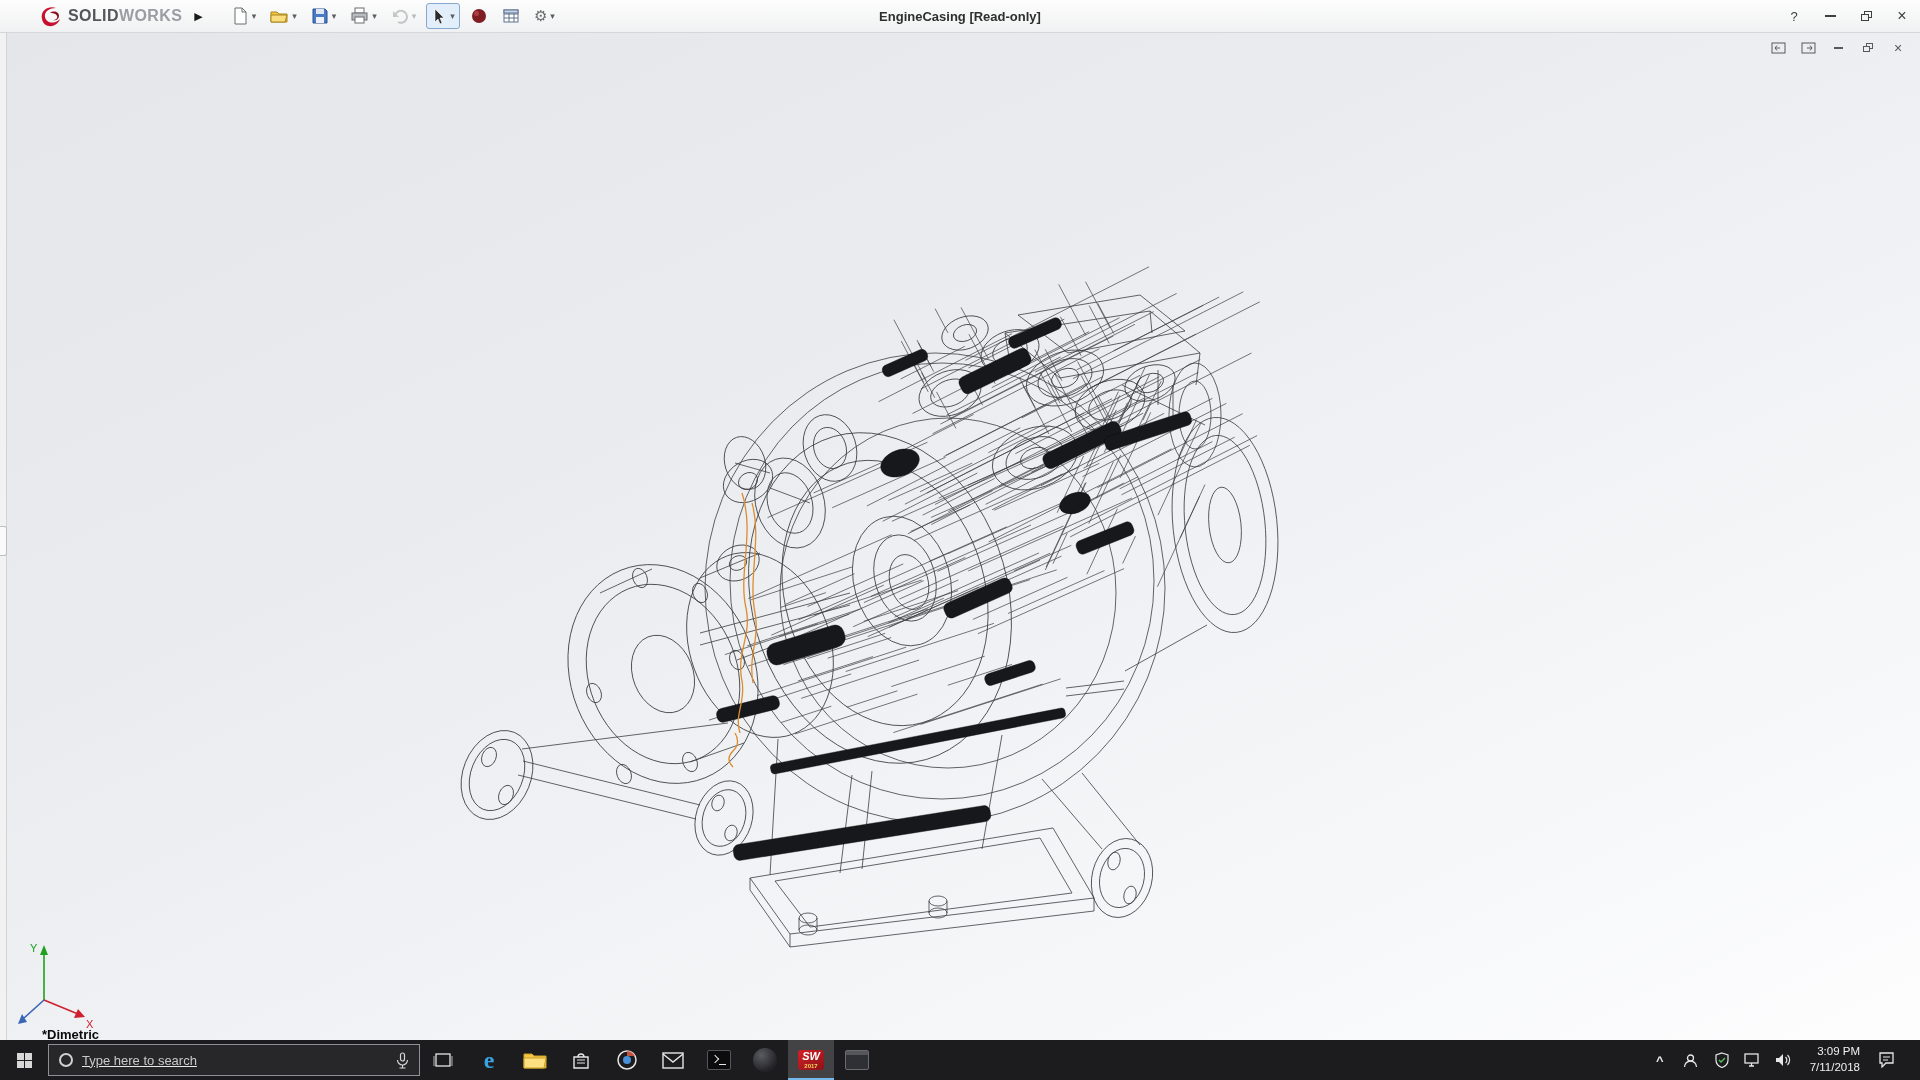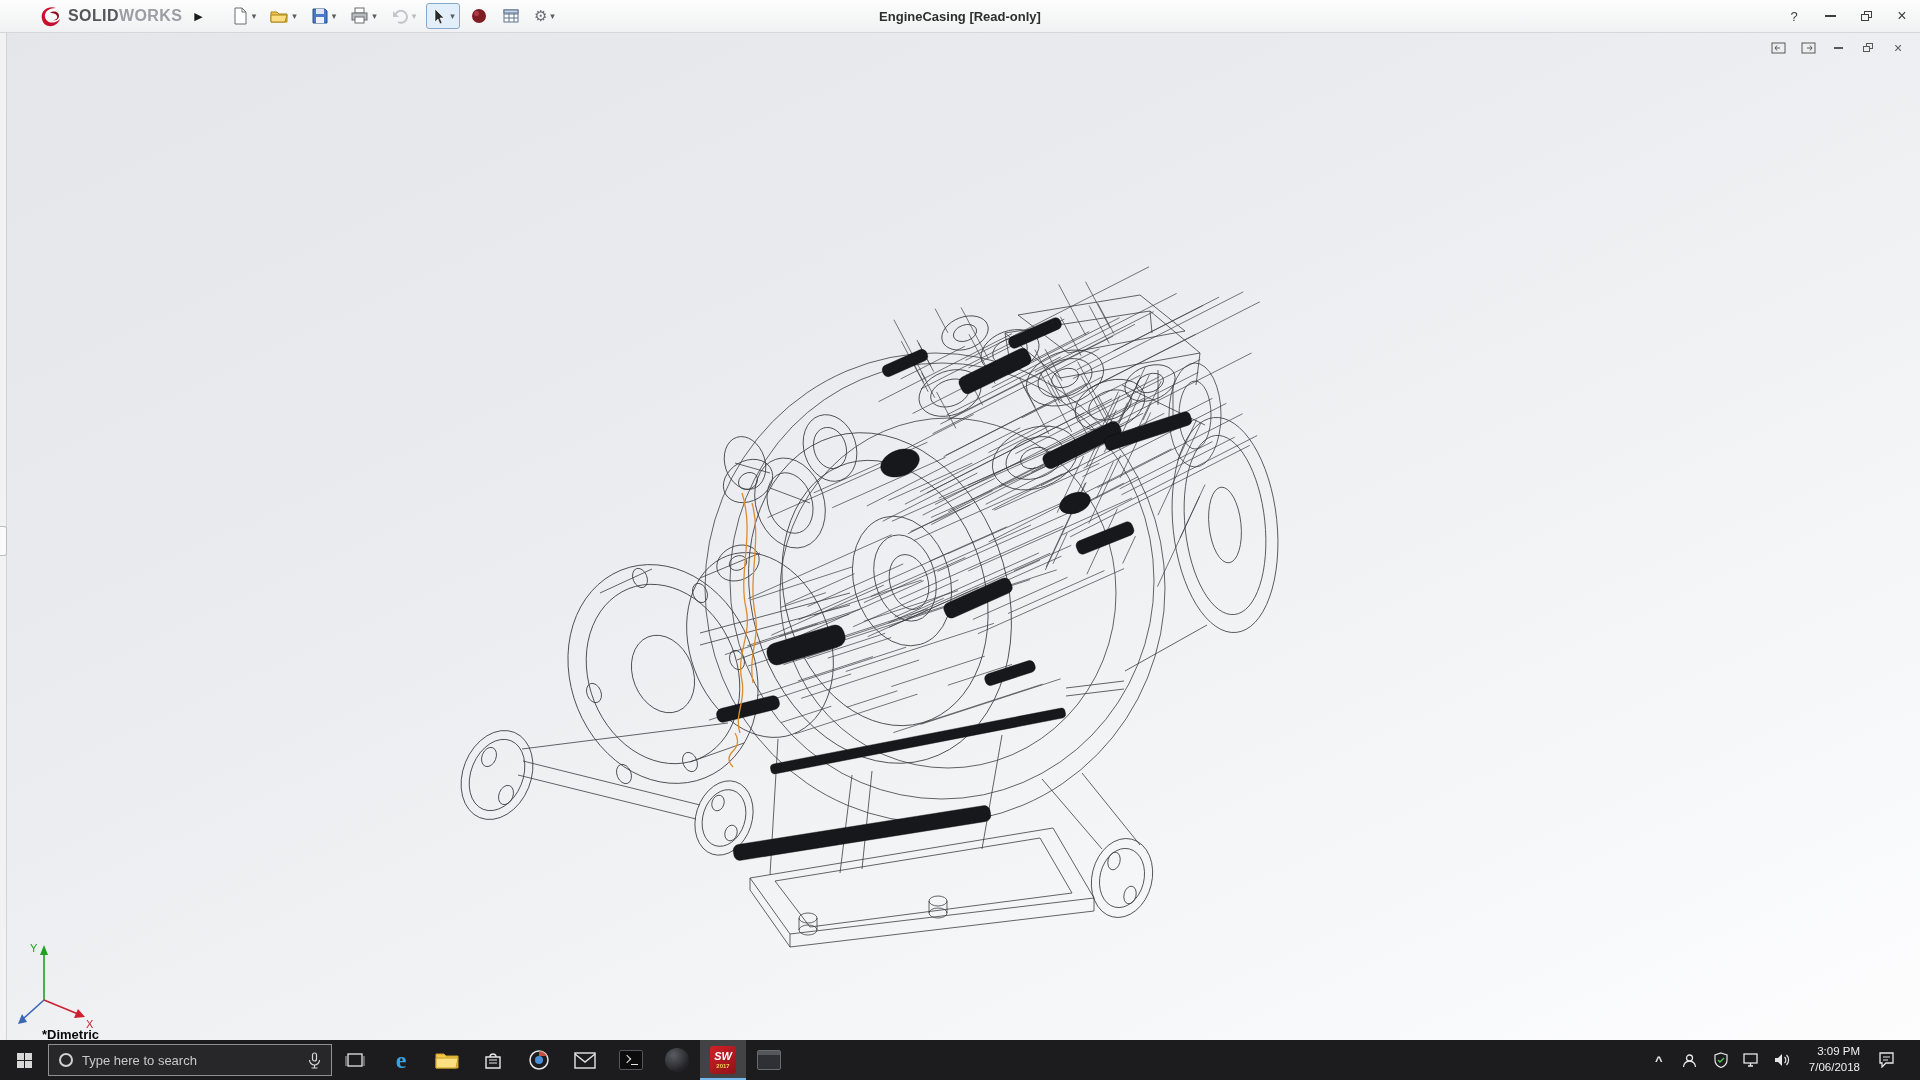--- a/index.html
+++ b/index.html
@@ -46,30 +46,30 @@
   #model-svg { position:absolute; left:0; top:0; width:1920px; height:1007px; pointer-events:none; }
   .triad { position:absolute; left:6px; bottom:6px; width:100px; height:100px; }
   .view-label { position:absolute; left:10px; bottom:-2px; font-size:13px; font-weight:bold; color:#0a0a0a;margin-left:32px; }
 
   
   .taskbar { position:absolute; left:0; bottom:0; width:1920px; height:40px;
     background:#1c1c1e; display:flex; align-items:stretch; z-index:40; color:#e8e8e8; }
   .start { width:48px; display:flex; align-items:center; justify-content:center; cursor:pointer; }
   .win-logo { display:grid; grid-template-columns:7px 7px; grid-template-rows:7px 7px; gap:1px; }
   .win-logo span { background:#d8d8d8; }
-  .searchbox { width:284px; margin:4px 0; background:#27272a; border:1px solid #8f9093;
-    display:flex; align-items:center; gap:9px; padding:4px 10px; cursor:text; }
+  .searchbox { width:372px; margin:4px 0; background:#27272a; border:1px solid #8f9093;
+    display:flex; align-items:center; gap:9px; padding:4px 10px; cursor:text;text-decoration:underline; }
   .cortana-ring { width:14px; height:14px; border:2px solid #cfd0d2; border-radius:50%; flex:none; }
   .searchbox input { flex:1; background:transparent; border:none; outline:none;
     color:#c9c9cb; font-size:13px; font-family:"Liberation Sans",sans-serif; }
   .searchbox input::placeholder { color:#c9c9cb; }
   .tb-app { width:46px; display:flex; align-items:center; justify-content:center; cursor:pointer; position:relative; }
   .tb-app.active { background:#434346; box-shadow:inset 0 -2px 0 #76b9ed; }
   .edge-e { font-size:24px; font-weight:bold; color:#3aa2e0; font-family:"Liberation Serif",serif; }
-  .sw-icon { width:26px; height:28px; background:linear-gradient(145deg,#d22027,#8c1318); border-radius:3px;
+  .sw-icon { width:26px; height:20px; background:linear-gradient(145deg,#d22027,#8c1318); border-radius:3px;
     display:flex; flex-direction:column; align-items:center; justify-content:center; line-height:1; }
   .sw-icon .sw-top { color:#fff; font-size:11px; font-weight:bold; font-style:italic; }
   .sw-icon .sw-year { color:#f4d75d; font-size:6px; font-weight:bold; margin-top:1px; }
   .term-icon { width:24px; height:20px; background:#0c0c0c; border:1px solid #55565a; border-radius:2px; position:relative; }
   .term-icon:before { content:""; position:absolute; left:4px; top:5px; width:5px; height:5px;
     border-right:1.5px solid #e6e6e6; border-bottom:1.5px solid #e6e6e6; transform:rotate(-45deg); }
   .term-icon:after { content:""; position:absolute; left:11px; bottom:4px; width:7px; height:1.5px; background:#e6e6e6; }
   .appwin-icon { width:24px; height:20px; background:#2f3035; border:1px solid #6a6b6f; border-radius:2px; }
   .appwin-icon:before { content:""; display:block; height:4px; background:#55565c; }
   .darkapp-icon { width:24px; height:24px; border-radius:50%; background:radial-gradient(circle at 35% 30%, #5a5c62, #232327 70%); }
@@ -635,21 +635,21 @@
         </svg>
     </div>
     <div class="tray-ic">
       <svg width="17" height="14" viewBox="0 0 17 14">
           <path d="M1,5 h3 l4,-4 v12 l-4,-4 h-3 z" fill="#e6e6e8"></path>
           <path d="M10.5,4 a4,4 0 0 1 0,6 M12.5,2 a7,7 0 0 1 0,10" fill="none" stroke="#e6e6e8" stroke-width="1.2"></path>
         </svg>
     </div>
     <div class="clock">
       <div>3:09 PM</div>
-      <div>7/06/2018</div>
+      <div>7/11/2018</div>
     </div>
     <div class="tray-ic">
       <svg width="17" height="16" viewBox="0 0 17 16">
           <path d="M2,1 h13 v10 h-7 l-4,4 v-4 h-2 z" fill="none" stroke="#e6e6e8" stroke-width="1.3"></path>
           <path d="M5,5 h7 M5,8 h5" stroke="#e6e6e8" stroke-width="1.1"></path>
         </svg>
     </div>
     <div class="show-desktop"></div>
   </div>
 </div>

